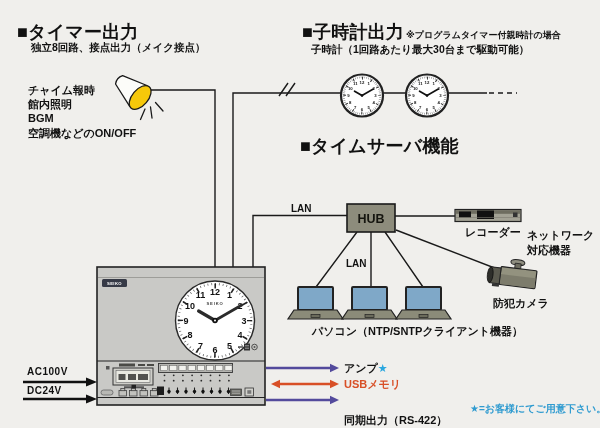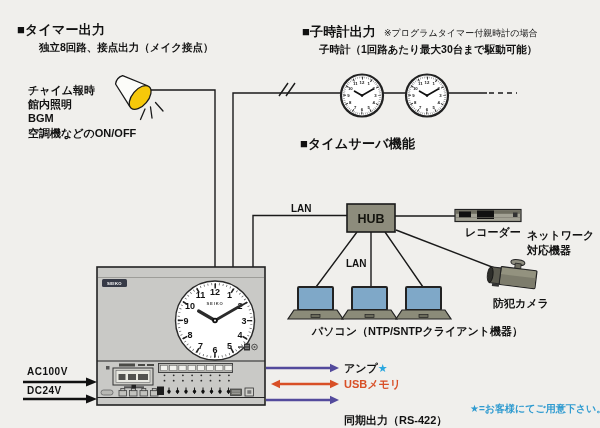--- a/index.html
+++ b/index.html
@@ -1,22 +1,22 @@
 <!DOCTYPE html>
 <html><head>
 <meta charset="utf-8">
 <style>
   html,body{margin:0;padding:0;background:#fff;}
   .canvas{position:relative;width:600px;height:428px;background:#f0efec;overflow:hidden;
           font-family:"Liberation Sans","DejaVu Sans",sans-serif;}
   svg{position:absolute;left:0;top:0;}
   .lbl{position:absolute;font-weight:700;color:#111;white-space:nowrap;line-height:1.18;}
-  .h1{font-size:13px;letter-spacing:0.2px;text-align:center;}
-  .h1note{font-size:9px;font-weight:400;margin-left:8px;}
-  .sub{font-size:10.5px;font-weight:600;margin-left:8px;}
+  .h1{font-size:18px;letter-spacing:0.2px;text-align:center;}
+  .h1note{font-size:9px;font-weight:700;margin-left:2px;}
+  .sub{font-size:10.5px;font-weight:600;}
   .list{font-size:11px;font-weight:600;line-height:14.2px;}
   .small{font-size:10px;}
   .dev{font-size:11px;}
   .io{font-size:11px;}
   .star{color:#2aa7df;}
   .usb{color:#d84f26;}
   .note{font-size:10px;color:#2f9bd0;}
   .svgt{font-family:"Liberation Sans","DejaVu Sans",sans-serif;font-weight:bold;fill:#111;
         text-anchor:middle;dominant-baseline:central;}
   .num-m{font-size:9px;}

